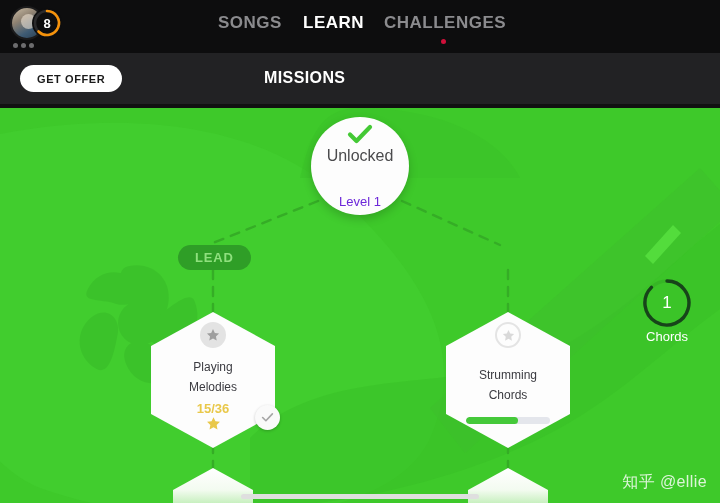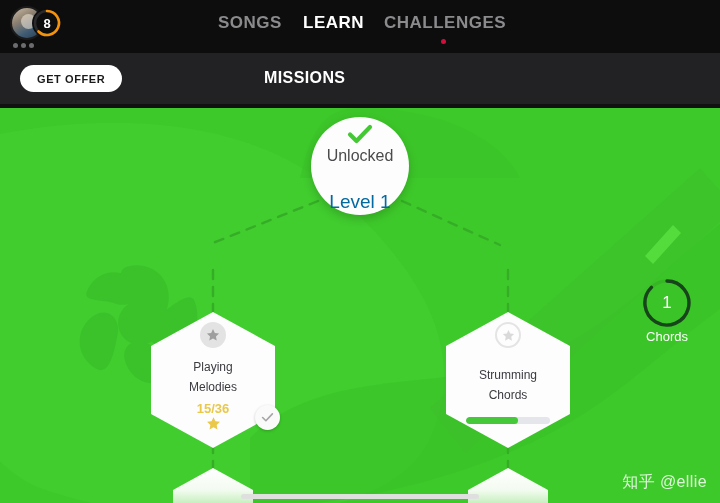--- a/index.html
+++ b/index.html
@@ -88,21 +88,21 @@
   .node{ position:absolute; }
 
   
   .root-circle{
     left:311px; top:9px; width:98px; height:98px; border-radius:50%;
     background:#fdfdfd; box-shadow:0 4px 10px rgba(0,0,0,.18);
     display:flex; flex-direction:column; align-items:center; justify-content:center;
   }
   .root-check{ margin-bottom:1px; }
   .root-title{ font-size:16px; color:#4b4b4d; font-weight:400; line-height:20px; }
-  .root-sub{ font-size:19px; color:#0369a1; font-weight:400; line-height:16px;margin-top:28px; }
+  .root-sub{ font-size:13px; color:#6d28d9; font-weight:400; line-height:16px;margin-top:28px; }
 
   
   .pill{
     height:25px; padding:0 17px; border-radius:13px;
     background:#2f9e27; display:flex; align-items:center; justify-content:center;
     color:#8fe07e; font-size:13px; font-weight:700; letter-spacing:.8px;
   }
   .pill-lead{ left:178px; top:137px; }
   .pill-rhythm{ left:463px; top:137px; }
 
@@ -270,20 +270,21 @@
     </svg>
 
     <div class="node root-circle">
       <svg class="root-check" width="26" height="22" viewBox="0 0 26 22">
         <path d="M3 11.5 L9.5 18 L23 4" fill="none" stroke="#44c935" stroke-width="4.2" stroke-linecap="round" stroke-linejoin="round"></path>
       </svg>
       <div class="root-title">Unlocked</div>
       <div class="root-sub">Level 1</div>
     </div>
 
+    <div class="node pill pill-lead">LEAD</div>
 
     <div class="node hex hex-1">
       <div class="hex-shape"></div>
       <div class="hex-inner">
         <div class="badge-star">
           <svg width="14" height="14" viewBox="0 0 20 20">
             <path d="M10 1.5 L12.6 7 L18.6 7.8 L14.2 12 L15.3 18 L10 15.1 L4.7 18 L5.8 12 L1.4 7.8 L7.4 7 Z" fill="#9e9e9e"></path>
           </svg>
         </div>
         <div class="hex-title">

